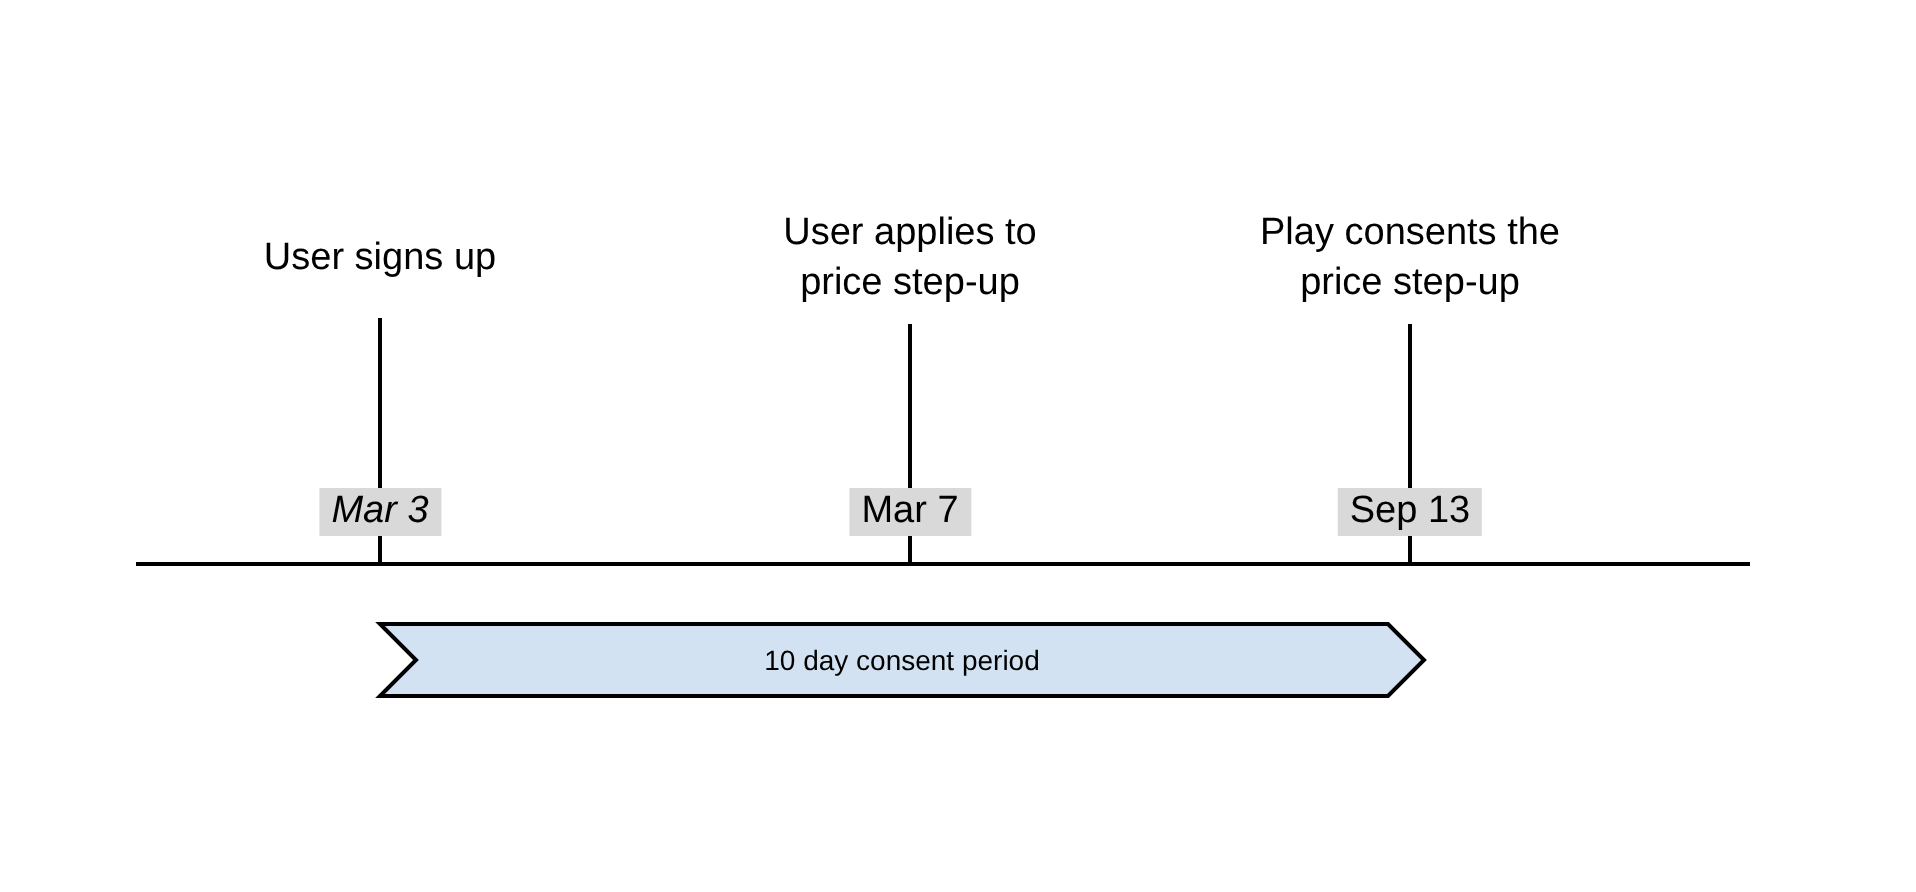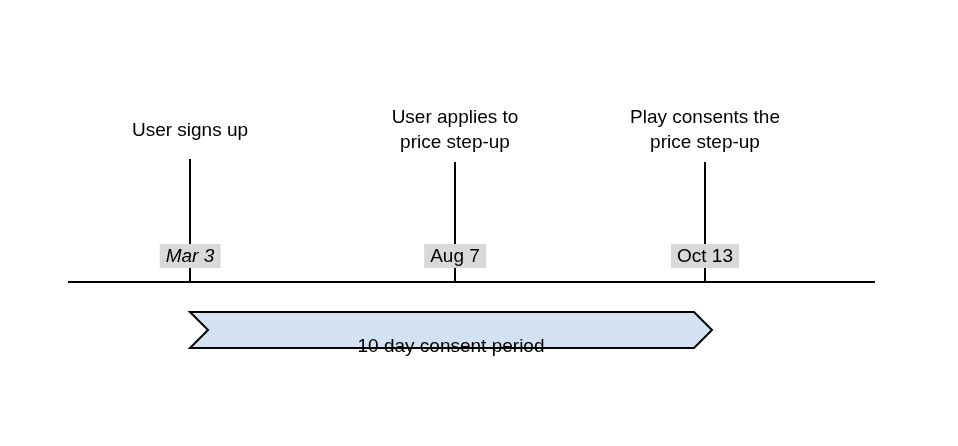--- a/index.html
+++ b/index.html
@@ -32,23 +32,23 @@
     font-size: 19px;
     line-height: 22px;
     white-space: nowrap;
   }
   .chip-1 { left: 190px; top: 256px; font-style: italic; }
   .chip-2 { left: 455px; top: 256px; }
   .chip-3 { left: 705px; top: 256px; }
   .banner-label {
     position: absolute;
     left: 451px;
-    top: 346px;
+    top: 330px;
     transform: translate(-50%, -50%);
-    font-size: 19px;
+    font-size: 14px;
     white-space: nowrap;
   }
 </style>
 </head>
 <body>
 
 <div class="canvas">
 
   <svg width="958" height="446" viewBox="0 0 958 446">
 
@@ -61,18 +61,18 @@
     <polygon points="190,312 694,312 712,330 694,348 190,348 208,330" stroke="#000000" stroke-width="2" stroke-linejoin="miter" fill="#d2e2f2"></polygon>
   </svg>
 
   <div class="event-label evt-1">User signs up</div>
   <div class="event-label evt-2">User applies to
 price step-up</div>
   <div class="event-label evt-3">Play consents the
 price step-up</div>
 
   <span class="date-chip chip-1">Mar 3</span>
-  <span class="date-chip chip-2">Aug 7</span>
-  <span class="date-chip chip-3">Oct 13</span>
+  <span class="date-chip chip-2">Mar 7</span>
+  <span class="date-chip chip-3">Sep 13</span>
 
   <div class="banner-label">10 day consent period</div>
 
 </div>
 
 </body></html>

